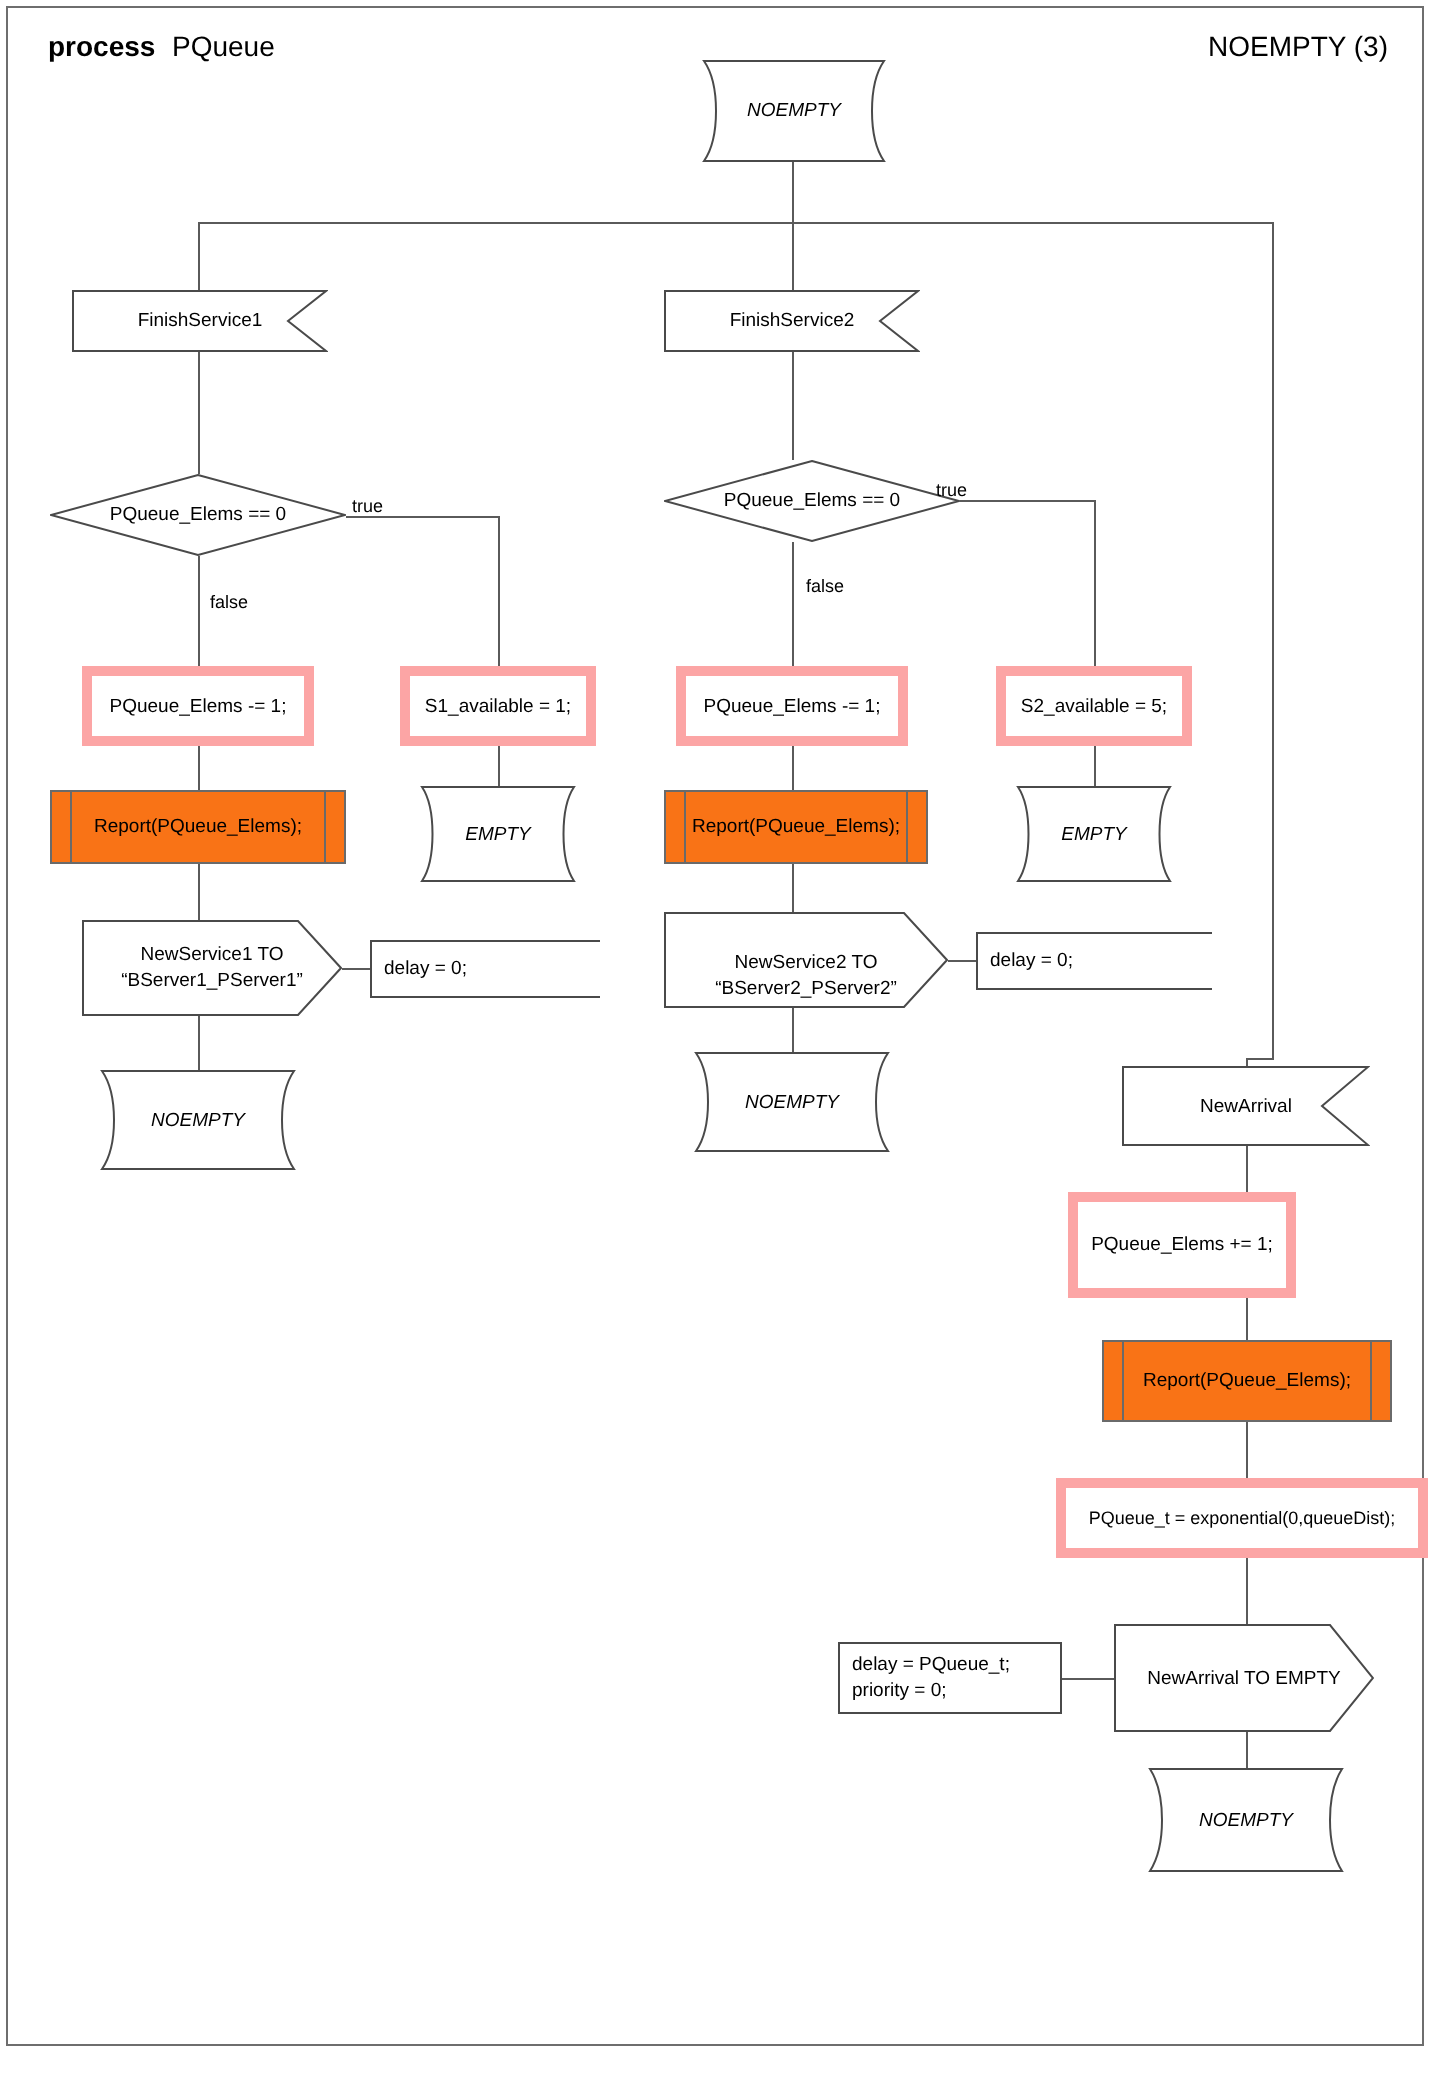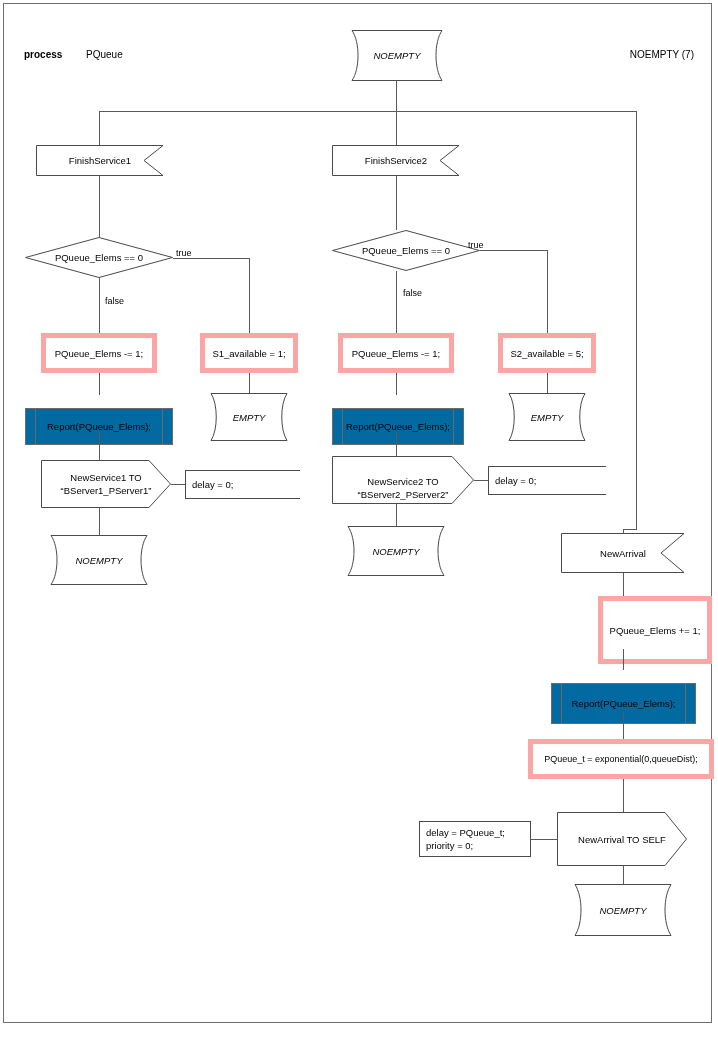--- a/index.html
+++ b/index.html
@@ -15,25 +15,24 @@
   }
   #page-border{
     position:absolute;left:3px;top:3px;
     width:709px;height:1020px;
     border:1px solid #6e6e6e;
     box-sizing:border-box;
   }
   
   .hdr{
     position:absolute;
-    font-size:10px;
+    font-size:14px;
     color:#000;
     white-space:nowrap;
     line-height:12px;
-    margin-top:32px;
   }
   .hdr.b{font-weight:bold;}
 
   
   .node{
     position:absolute;
     box-sizing:border-box;
   }
   .lbl{
     position:absolute;
@@ -48,22 +47,21 @@
 
   
   .task{
     border:5px solid #fca5a5;
     background:#fff;
   }
 
   
   .proc{
     border:1px solid #6a6a6a;
-    background:#0369a1;
-    margin-top:13px;
+    background:#f97316;
   }
   .proc::before,.proc::after{
     content:"";position:absolute;top:0;bottom:0;
     width:0;border-left:1px solid #6a6a6a;
   }
   .proc::before{left:9px;}
   .proc::after{right:9px;}
 
   
   .input{background:#fff;}
@@ -107,21 +105,21 @@
 </style>
 </head>
 <body>
 
 <div id="page">
 
   <div id="page-border"></div>
 
   <div class="hdr b" style="left:24px;top:17px;">process</div>
   <div class="hdr" style="left:86px;top:17px;">PQueue</div>
-  <div class="hdr" style="right:24px;top:17px;">NOEMPTY (7)</div>
+  <div class="hdr" style="right:24px;top:17px;">NOEMPTY (3)</div>
 
   <div class="node state" style="left:344px;top:30px;width:106px;height:51px;">
     <svg width="106" height="51" viewBox="0 0 106 51">
       <path d="M8,0.5 H98 C90,12 90,39 98,50.5 H8 C16,39 16,12 8,0.5 Z" fill="#ffffff" stroke="#4a4a4a" stroke-width="1"></path>
     </svg>
     <div class="lbl">NOEMPTY</div>
   </div>
 
   <div class="ln lnv" style="left:396px;top:81px;height:30px;"></div>
 
@@ -272,21 +270,21 @@
 
   <div class="node input" style="left:561px;top:533px;width:124px;height:40px;">
     <svg width="124" height="40" viewBox="0 0 124 40">
       <path d="M0.5,0.5 H123 L100,20 L123,39.5 H0.5 Z" fill="#ffffff" stroke="#4a4a4a" stroke-width="1"></path>
     </svg>
     <div class="lbl" style="padding-right:26px;">NewArrival</div>
   </div>
 
   <div class="ln lnv" style="left:623px;top:573px;height:23px;"></div>
 
-  <div class="node task" style="left:598px;top:596px;width:114px;height:68px;">
+  <div class="node task" style="left:534px;top:596px;width:114px;height:53px;">
     <div class="lbl">PQueue_Elems += 1;</div>
   </div>
 
   <div class="ln lnv" style="left:623px;top:649px;height:21px;"></div>
 
   <div class="node proc" style="left:551px;top:670px;width:145px;height:41px;">
     <div class="lbl">Report(PQueue_Elems);</div>
   </div>
 
   <div class="ln lnv" style="left:623px;top:711px;height:28px;"></div>
@@ -294,21 +292,21 @@
   <div class="node task" style="left:528px;top:739px;width:186px;height:40px;">
     <div class="lbl" style="font-size:9px;">PQueue_t = exponential(0,queueDist);</div>
   </div>
 
   <div class="ln lnv" style="left:623px;top:779px;height:33px;"></div>
 
   <div class="node output" style="left:557px;top:812px;width:130px;height:54px;">
     <svg width="130" height="54" viewBox="0 0 130 54">
       <path d="M0.5,0.5 H108 L129.5,27 L108,53.5 H0.5 Z" fill="#ffffff" stroke="#4a4a4a" stroke-width="1"></path>
     </svg>
-    <div class="lbl" style="padding-right:20px;">NewArrival TO SELF</div>
+    <div class="lbl" style="padding-right:20px;">NewArrival TO EMPTY</div>
   </div>
 
   <div class="ln lnh" style="left:531px;top:839px;width:26px;"></div>
   <div class="node note" style="left:419px;top:821px;width:112px;height:36px;">
     <div class="lbl">delay = PQueue_t;
 priority = 0;</div>
   </div>
 
   <div class="ln lnv" style="left:623px;top:866px;height:18px;"></div>
 

